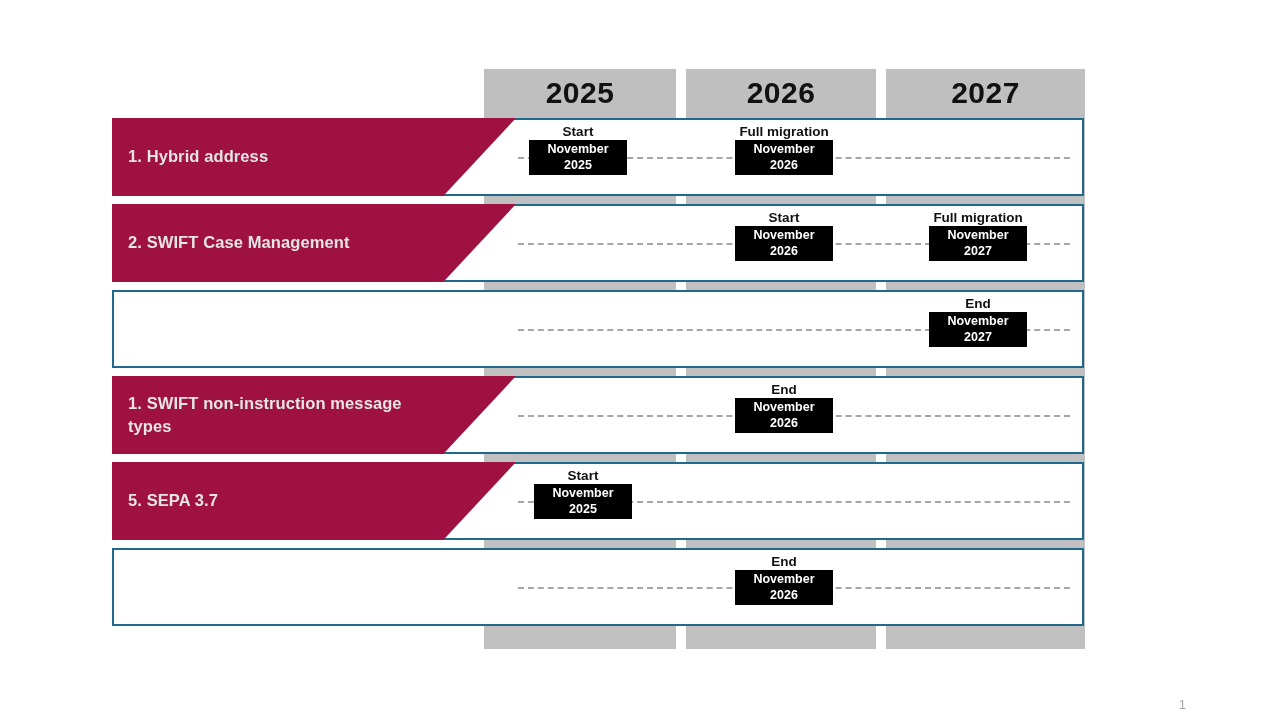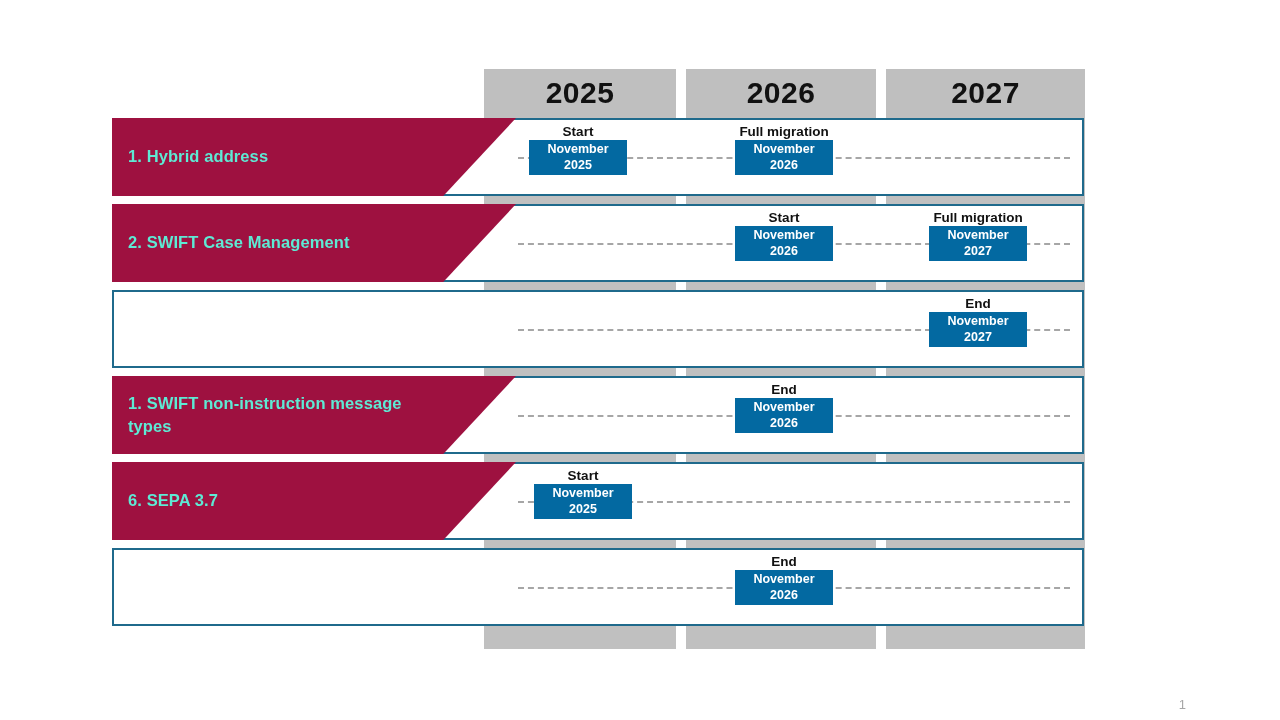--- a/index.html
+++ b/index.html
@@ -63,21 +63,21 @@
     width: 404px;
     background: #9e1140;
     clip-path: polygon(0 0, 100% 0, 82% 100%, 0 100%);
     display: flex;
     align-items: center;
     box-sizing: border-box;
     padding-left: 16px;
     padding-right: 78px;
   }
   .row-label-text {
-    color: #5eead4;
+    color: #e5e5e5;
     font-size: 16.5px;
     font-weight: bold;
     line-height: 1.42;
     letter-spacing: 0.1px;
   }
 
   
   .track {
     position: absolute;
     height: 0;
@@ -96,21 +96,21 @@
     bottom: 100%;
     margin-bottom: 1px;
     white-space: nowrap;
     font-size: 13.5px;
     font-weight: bold;
     color: #111111;
   }
   .milestone-box {
     width: 98px;
     height: 35px;
-    background: #0369a1;
+    background: #000000;
     color: #ffffff;
     font-size: 12.5px;
     font-weight: bold;
     display: flex;
     flex-direction: column;
     align-items: center;
     justify-content: center;
     line-height: 1.25;
     box-sizing: border-box;
   }
@@ -205,21 +205,21 @@
     <div class="milestone-caption">End</div>
     <div class="milestone-box">
       <div>November</div>
       <div>2026</div>
     </div>
   </div>
 </div>
 
 <div class="row" style="top:462px; height:78px;">
   <div class="row-label">
-    <div class="row-label-text">6. SEPA 3.7</div>
+    <div class="row-label-text">5. SEPA 3.7</div>
   </div>
   <div class="track" style="left:404px; right:12px; top:37px;"></div>
   <div class="milestone" style="left:420px; top:20px;">
     <div class="milestone-caption">Start</div>
     <div class="milestone-box">
       <div>November</div>
       <div>2025</div>
     </div>
   </div>
 </div>

